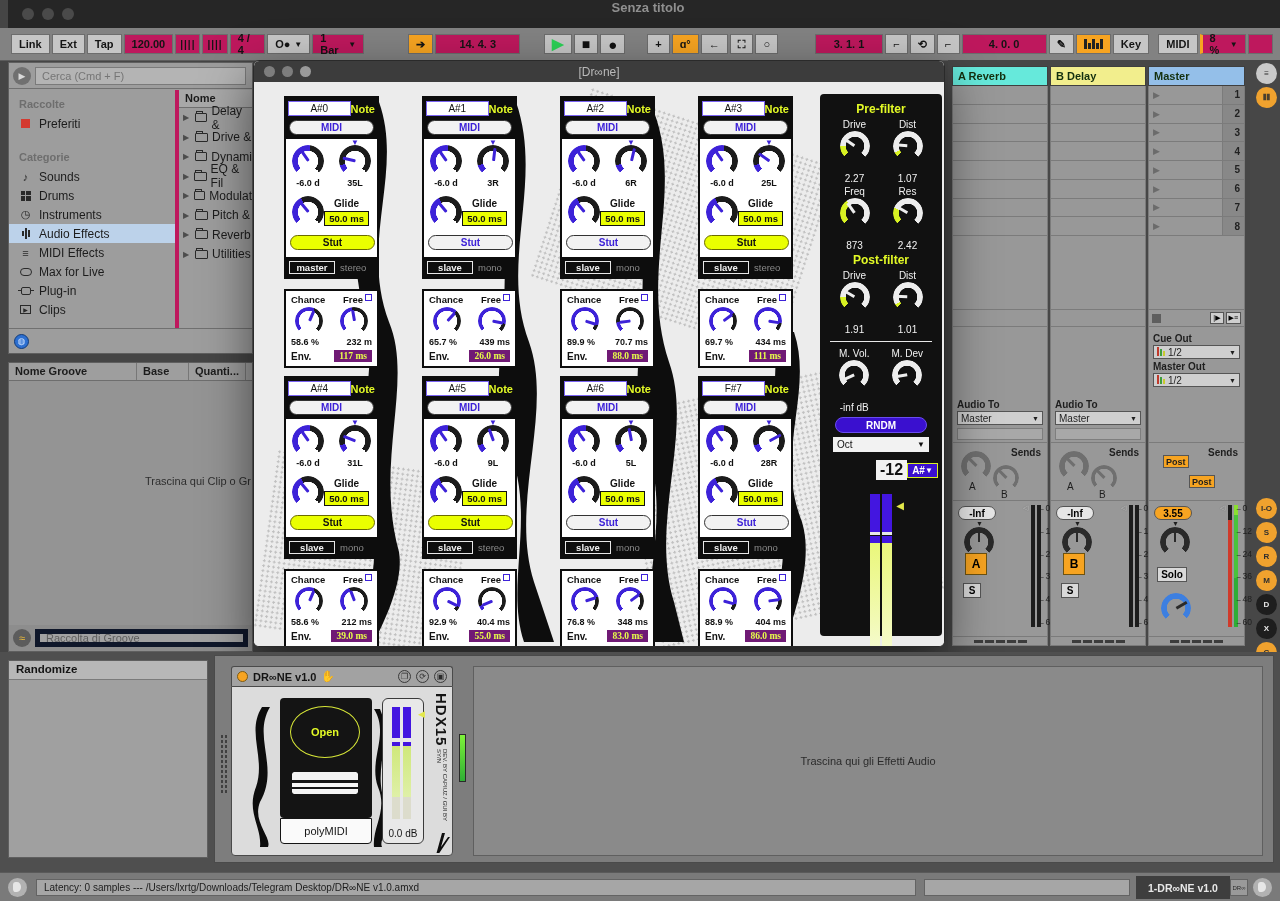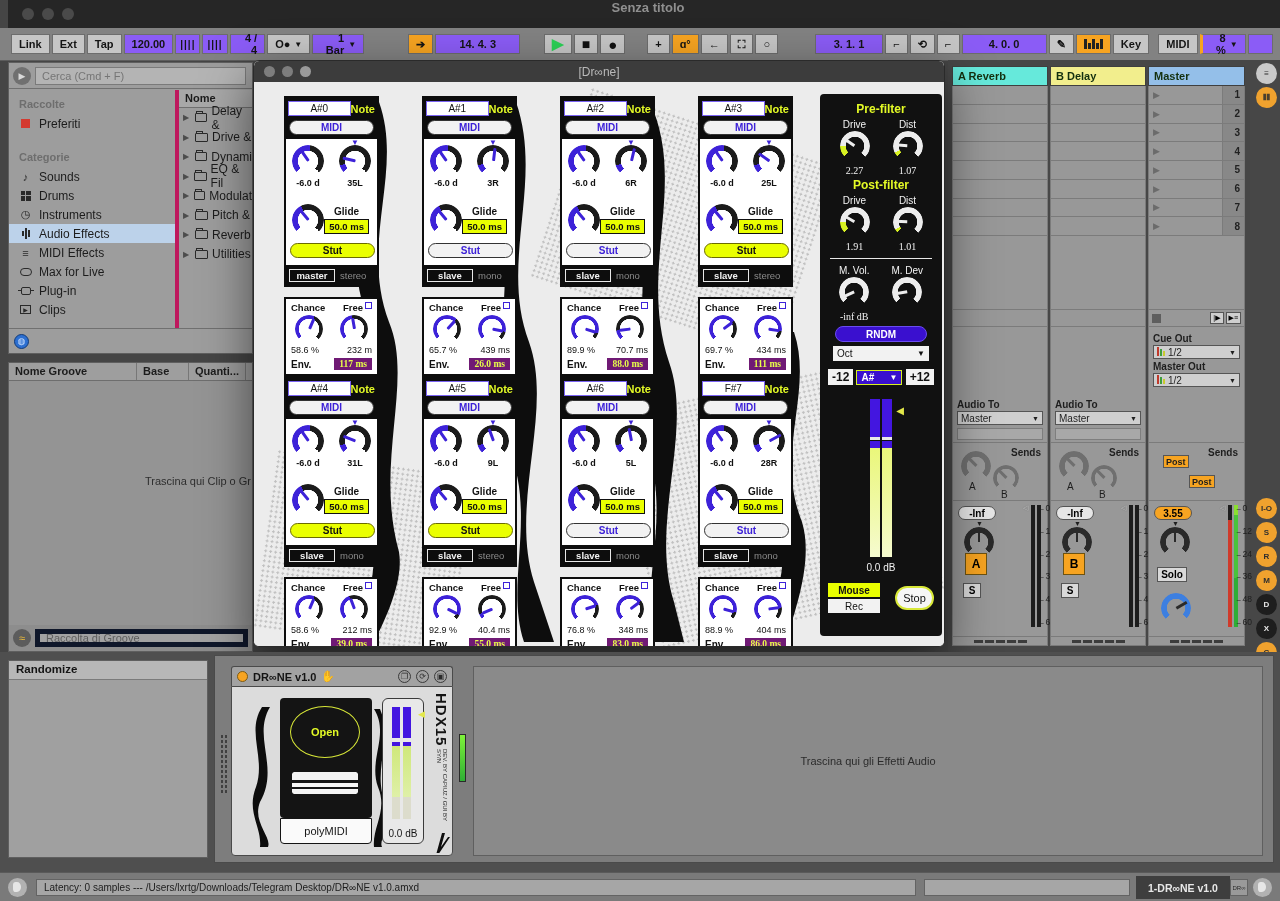--- a/index.html
+++ b/index.html
@@ -11,21 +11,21 @@
     display:flex; align-items:flex-start; justify-content:center; }
   #titlebar .dots { position:absolute; left:14px; top:8px; display:flex; gap:8px; }
   #titlebar .dot { width:12px; height:12px; border-radius:50%; background:#4a4a4a; }
   #titlebar .win-title { color:#8f8f8f; font-size:13px; font-weight:bold; }
 
   
   #toolbar { position:absolute; left:0; top:28px; width:1280px; height:33px; background:#828282;
     border-bottom:1px solid #5c5c5c; display:flex; align-items:center; font-size:11px; color:#141414; }
   .tb-btn, .tb-val { background:#c6c6c6; border:1px solid #6d6d6d; height:20px; display:flex;
     align-items:center; justify-content:center; padding:0 7px; font-weight:bold; margin-left:2px; }
-  .tb-val { background:#8b5cf6;text-align:right; }
+  .tb-val { background:#be185d; }
   .tb-orange { background:#f7a421 !important; }
   .tb-gap { width:14px; } .tb-gap-lg { flex:1; }
   .tb-caret { font-size:8px; margin-left:4px; }
   .play-glyph { color:#2bd156; font-size:15px; }
   .stop-glyph { color:#111; font-size:14px; }
   .rec-glyph { color:#111; font-size:15px; }
   .tick-box { letter-spacing:1px; font-size:10px; padding:0 4px; }
   .kbd-icon { display:flex; gap:1px; align-items:flex-end; height:10px; }
   .kbd-icon i { width:3px; background:#222; height:10px; }
   .kbd-icon i:nth-child(2){height:6px;} .kbd-icon i:nth-child(4){height:6px;}
@@ -154,58 +154,58 @@
   .knob-row { display:flex; justify-content:space-between; padding:0 2px; }
   .knob-unit { display:flex; flex-direction:column; align-items:center; position:relative; }
   .kval { font-size:9px; color:#111; margin-top:1px; font-weight:bold; }
   .knob { position:relative; width:32px; height:32px; }
   .knob::before { content:""; position:absolute; inset:0; border-radius:50%;
     background:conic-gradient(from 225deg, var(--arc,#3d22d8) var(--fill,55%), #1b1b1b var(--fill,55%) 75%, transparent 75%);
     -webkit-mask:radial-gradient(circle,transparent 0 10px,#000 10.5px); mask:radial-gradient(circle,transparent 0 10px,#000 10.5px); }
   .knob .ptr { position:absolute; left:calc(50% - 1.5px); bottom:50%; width:3px; height:13px; background:var(--arc,#3d22d8); transform-origin:bottom center; transform:rotate(var(--rot,0deg)); border-radius:1px; }
   .k-dark { --arc:#3d22d8; --fill:8%; }
   .pan-mark { position:absolute; top:-7px; left:calc(50% - 4px); color:#3d22d8; font-size:8px; }
-  .glide-row { margin-top:16px; align-items:center; }
+  .glide-row { margin-top:8px; align-items:center; }
   .glide-box { display:flex; flex-direction:column; align-items:center; gap:2px; padding-right:2px; }
   .glide-label { font-size:10px; font-weight:bold; color:#111; }
   .glide-val { background:#eaff00; border:1px solid #111; font-size:9.5px; font-weight:bold; padding:1px 4px; color:#111; }
   .stut-pill { margin:7px auto 2px auto; width:85px; height:15px; border-radius:8px; background:#f2f2f2; border:1px solid #333; color:#3d22d8; font-size:10px; font-weight:bold; display:flex; align-items:center; justify-content:center; }
   .stut-pill.on { background:#eaff00; color:#111; border-color:#6b6b00; }
   .mod-foot { background:#0d0d0d; height:20px; display:flex; align-items:center; padding:0 3px; gap:5px; }
   .sync-box { min-width:46px; height:13px; background:#0d0d0d; border:1px solid #e8e8e8; color:#f2f2f2; font-size:9.5px; font-weight:bold; display:flex; align-items:center; justify-content:center; padding:0 3px; }
   .mode-label { color:#8b8b8b; font-size:9.5px; }
   .chance-box { margin-top:10px; border:2px solid #0d0d0d; background:#fff; padding:3px 5px 4px 5px; position:relative; }
   .cf-labels { display:flex; justify-content:space-between; font-size:9.5px; font-weight:bold; color:#111; }
   .free-wrap { display:flex; align-items:flex-start; gap:2px; }
   .free-check { width:7px; height:7px; border:1.5px solid #3d22d8; background:#fff; display:inline-block; }
   .cf-knobs { display:flex; justify-content:space-between; padding:2px 4px; }
   .cf-knobs .knob { width:28px; height:28px; }
   .cf-knobs .knob .ptr { height:11px; }
-  .cf-vals { display:flex; justify-content:space-between; font-size:9px; color:#111; }
+  .cf-vals { display:flex; justify-content:space-between; font-size:9px; color:#111;font-weight:bold; }
   .env-row { display:flex; justify-content:space-between; align-items:center; margin-top:3px; }
   .env-label { font-size:10px; font-weight:bold; color:#111; }
   .env-val { background:#701a75; color:#e8ff49; font-size:9.5px; font-weight:bold; padding:1px 5px;font-family:Liberation Serif, serif; }
 
   
   #master-panel { position:absolute; left:566px; top:12px; width:122px; height:542px; background:#111; border-radius:4px; padding:6px 8px; color:#f2f2f2; }
   .mp-title { text-align:center; color:#e3fa26; font-size:12px; font-weight:bold; margin:2px 0 3px 0; }
   .mp-krow { display:flex; justify-content:space-around; margin-bottom:2px; }
   .mp-kunit { display:flex; flex-direction:column; align-items:center; }
   .mp-klabel { font-size:10px; margin-bottom:1px; }
-  .mp-kval { font-size:10px; margin-top:4px;font-family:Liberation Serif, serif; }
+  .mp-kval { font-size:10px; margin-top:12px; }
   .mp-knob { position:relative; width:30px; height:30px; }
   .mp-knob::before { content:""; position:absolute; inset:0; border-radius:50%;
     background:conic-gradient(from 225deg, var(--seg,#d8f222) var(--segfill,12%), #ededed var(--segfill,12%) 75%, transparent 75%);
     -webkit-mask:radial-gradient(circle,transparent 0 9px,#000 9.5px); mask:radial-gradient(circle,transparent 0 9px,#000 9.5px); }
   .mp-knob .ptr { position:absolute; left:calc(50% - 1.25px); bottom:50%; width:2.5px; height:12px; background:#ededed; transform-origin:bottom center; transform:rotate(var(--rot,0deg)); }
   .mp-div { border-top:1.5px solid #e8e8e8; margin:6px 2px; }
   .rndm-pill { margin:4px auto; width:92px; height:16px; border-radius:9px; background:#3a10cf; color:#fff; font-size:10px; font-weight:bold; display:flex; align-items:center; justify-content:center; border:1px solid #6a4cf0; }
   .oct-dd { margin:2px auto; width:96px; height:15px; background:#f2f2f2; color:#111; font-size:10px; display:flex; align-items:center; justify-content:space-between; padding:0 4px; }
   .oct-row { display:flex; justify-content:space-between; align-items:center; margin-top:8px; }
-  .oct-step { background:#f2f2f2; color:#111; font-size:12px; font-weight:bold; padding:1px 4px; }
+  .oct-step { background:#f2f2f2; color:#111; font-size:16px; font-weight:bold; padding:1px 4px;margin-left:48px; }
   .root-dd { background:#3a10cf; border:1px solid #d8f222; color:#fff; font-size:10px; font-weight:bold; width:46px; height:15px; display:flex; align-items:center; justify-content:space-between; padding:0 4px; }
   #mp-meter { position:relative; margin:14px auto 0 auto; width:26px; height:158px; }
   .mp-bar { position:absolute; top:0; width:10px; height:100%; background:#2a2a2a; }
   .mp-bar.l { left:2px; } .mp-bar.r { left:14px; }
   .mp-bar i { position:absolute; left:0; width:100%; }
   .seg-p1 { top:0; height:24%; background:#4316e0; }
   .seg-gap { top:24%; height:2%; background:#e8e8e8; }
   .seg-p2 { top:26%; height:5%; background:#4316e0; border-top:1px solid #111; }
   .seg-y  { top:31%; height:69%; background:linear-gradient(to bottom,#eaf77a,#f2fab4 70%,#f6fbd0); }
   .mp-tri { position:absolute; right:-10px; top:6px; color:#e3e84a; font-size:10px; }
@@ -1323,20 +1323,36 @@
           <span class="mp-kval">2.27</span>
         </div>
         <div class="mp-kunit">
           <span class="mp-klabel">Dist</span>
           <div class="mp-knob" style="--rot:-85deg;--segfill:5%">
               <div class="ptr"></div>
             </div>
           <span class="mp-kval">1.07</span>
         </div>
       </div>
+      <div class="mp-krow">
+        <div class="mp-kunit">
+          <span class="mp-klabel">Freq</span>
+          <div class="mp-knob" style="--rot:-35deg;--segfill:28%">
+              <div class="ptr"></div>
+            </div>
+          <span class="mp-kval">873</span>
+        </div>
+        <div class="mp-kunit">
+          <span class="mp-klabel">Res</span>
+          <div class="mp-knob" style="--rot:-60deg;--segfill:18%">
+              <div class="ptr"></div>
+            </div>
+          <span class="mp-kval">2.42</span>
+        </div>
+      </div>
       <div class="mp-title">Post-filter</div>
       <div class="mp-krow">
         <div class="mp-kunit">
           <span class="mp-klabel">Drive</span>
           <div class="mp-knob" style="--rot:-60deg">
               <div class="ptr"></div>
             </div>
           <span class="mp-kval">1.91</span>
         </div>
         <div class="mp-kunit">

